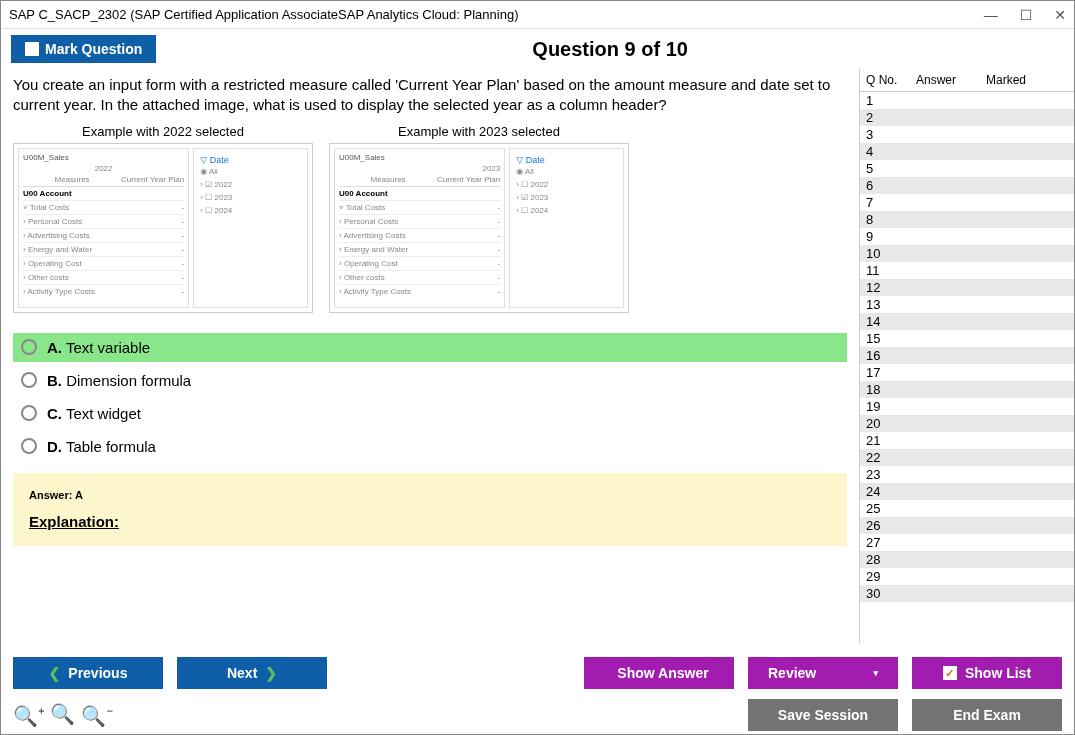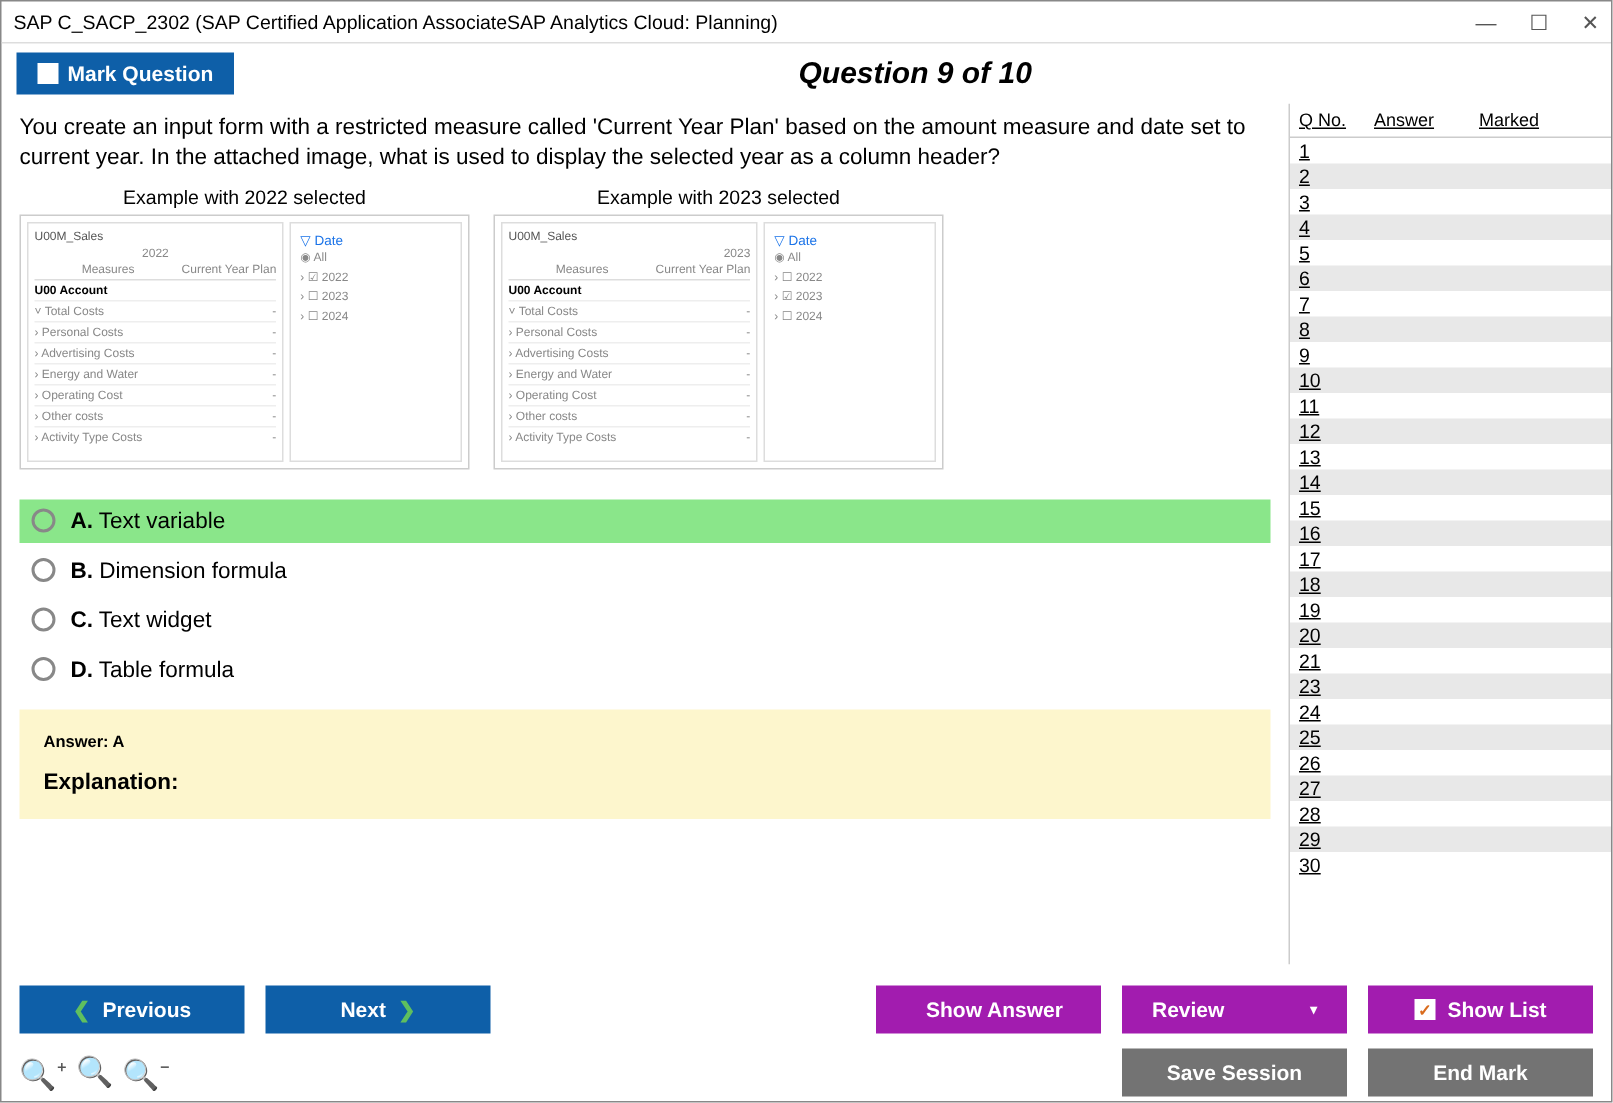--- a/index.html
+++ b/index.html
@@ -3,41 +3,41 @@
 <meta charset="utf-8">
 <style>
 * { box-sizing: border-box; margin: 0; padding: 0; font-family: Arial, sans-serif; }
 body { background: #fff; width: 1075px; height: 735px; overflow: hidden; border: 1px solid #888; position: relative; }
 .titlebar { height: 28px; display: flex; align-items: center; padding: 0 8px; font-size: 13px; justify-content: space-between; border-bottom: 1px solid #ddd; }
 .titlebar .win-controls { display: flex; gap: 22px; color: #555; font-size: 14px; }
 .titlebar .win-controls span { cursor: pointer; }
 .header { display: flex; align-items: center; padding: 6px 10px; }
 .mark-btn { background: #0e5fa8; color: #fff; border: none; padding: 6px 14px; font-size: 14px; font-weight: bold; display: flex; align-items: center; gap: 6px; cursor: pointer; }
 .mark-btn .chk { width: 14px; height: 14px; background: #fff; display: inline-block; }
-.qtitle { flex: 1; text-align: center; font-size: 20px; font-weight: bold; font-style: italic; }
+.qtitle { flex: 1; text-align: center; font-size: 20px; font-weight: bold; }
 .main { display: flex; height: calc(100% - 28px - 46px - 85px); overflow: hidden; }
 .content { flex: 1; padding: 6px 12px; overflow-y: auto; }
 .question-text { font-size: 15px; line-height: 1.35; margin-bottom: 8px; }
 .images-row { display: flex; gap: 16px; margin-bottom: 12px; }
 .img-box { width: 300px; }
 .img-caption { text-align: center; font-size: 13px; margin-bottom: 4px; }
 .img-panel { border: 1px solid #ccc; display: flex; height: 170px; padding: 4px; gap: 4px; }
 .img-left { flex: 1.6; border: 1px solid #ddd; font-size: 8px; padding: 4px; }
 .img-right { flex: 1; border: 1px solid #ddd; font-size: 8px; padding: 6px; }
 .img-left .title { font-size: 8px; color: #555; margin-bottom: 2px; }
 .img-left .hdr { font-size: 8px; color: #888; text-align: right; }
 .img-right .opt { font-size: 8px; color: #888; padding: 2px 0; }
 .options { margin-top: 20px; }
 .option { display: flex; align-items: center; padding: 6px 8px; font-size: 15px; gap: 10px; margin-bottom: 4px; }
 .option.correct { background: #8ae68a; }
 .option .radio { width: 16px; height: 16px; border: 2px solid #888; border-radius: 50%; flex-shrink: 0; }
 .answer-box { background: #fdf6cd; padding: 16px; margin-top: 12px; }
 .answer-box .ans { font-weight: bold; font-size: 11px; margin-bottom: 12px; }
-.answer-box .exp { font-weight: bold; font-size: 15px; }
-.sidebar { width: 215px; border-left: 1px solid #ccc; display: flex; flex-direction: column; text-decoration: underline; }
+.answer-box .exp { font-weight: bold; font-size: 15px; text-decoration: underline; }
+.sidebar { width: 215px; border-left: 1px solid #ccc; display: flex; flex-direction: column; }
 .sidebar-header { display: flex; font-size: 12px; padding: 4px 6px; border-bottom: 1px solid #ccc; }
 .sidebar-header .c1 { width: 50px; }
 .sidebar-header .c2 { width: 70px; }
 .sidebar-header .c3 { width: 60px; }
 .sidebar-list { flex: 1; overflow-y: scroll; font-size: 13px; }
 .sidebar-list .row { padding: 0px 6px; height: 17px; line-height: 17px; }
 .sidebar-list .row:nth-child(even) { background: #e8e8e8; }
 .footer { position: absolute; bottom: 0; left: 0; right: 0; height: 85px; padding: 8px 12px; }
 .footer-row1 { display: flex; gap: 14px; margin-bottom: 10px; align-items: center; }
 .btn { padding: 8px 20px; font-size: 14px; font-weight: bold; border: none; cursor: pointer; color: #fff; display: inline-flex; align-items: center; gap: 8px; justify-content: center; }
@@ -221,20 +221,21 @@
         <div class="row">12</div>
         <div class="row">13</div>
         <div class="row">14</div>
         <div class="row">15</div>
         <div class="row">16</div>
         <div class="row">17</div>
         <div class="row">18</div>
         <div class="row">19</div>
         <div class="row">20</div>
         <div class="row">21</div>
+        <div class="row">22</div>
         <div class="row">23</div>
         <div class="row">24</div>
         <div class="row">25</div>
         <div class="row">26</div>
         <div class="row">27</div>
         <div class="row">28</div>
         <div class="row">29</div>
         <div class="row">30</div>
       </div>
   </div>
@@ -268,16 +269,16 @@
     <div class="zoom-icons">
       <span>🔍⁺</span>
       <span>🔍</span>
       <span>🔍⁻</span>
     </div>
     <div class="spacer"></div>
     <button class="btn btn-dark">
       <span>Save Session</span>
     </button>
     <button class="btn btn-dark">
-      <span>End Mark</span>
+      <span>End Exam</span>
     </button>
   </div>
 </div>
 
 </body></html>

